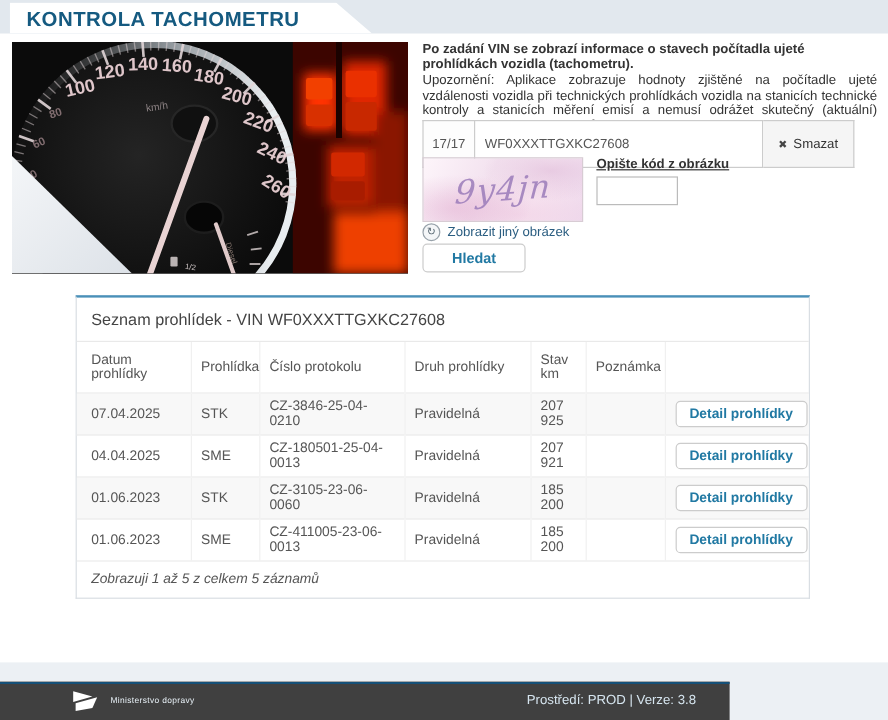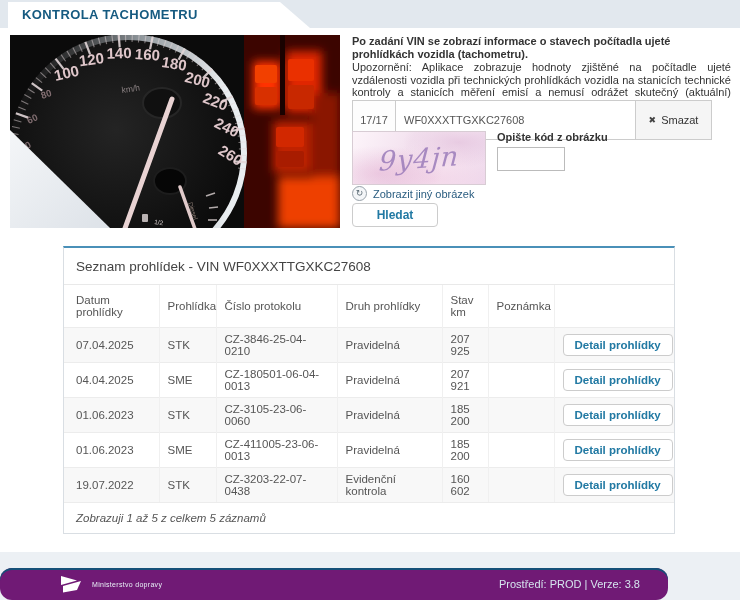--- a/index.html
+++ b/index.html
@@ -2,21 +2,21 @@
 <html><head>
 <meta charset="utf-8">
 <style>
   html,body{margin:0;padding:0;width:740px;height:600px;overflow:hidden;
     font-family:"Liberation Sans",sans-serif;background:#ecf0f4;}
   .page{position:relative;width:740px;height:600px;background:#ecf0f4;}
   
   .top-strip{position:absolute;left:0;top:0;width:740px;height:28px;background:#e2e8ee;}
   .header-tab{position:absolute;left:8px;top:2px;width:302px;height:26px;background:#ffffff;
     clip-path:polygon(0 0,272px 0,302px 26px,0 26px);}
-  .header-title{position:absolute;left:22px;top:7px;font-size:13px;font-weight:bold;
+  .header-title{position:absolute;left:22px;top:7px;font-size:17px;font-weight:bold;
     color:#155a80;letter-spacing:.4px;}
   
   .content{position:absolute;left:0;top:28px;width:740px;height:524px;background:#ffffff;}
   
   .photo{position:absolute;left:10px;top:35px;width:330px;height:193px;overflow:hidden;background:#0b0b0b;}
   .photo svg{filter:blur(.35px);}
   
   .lead{position:absolute;left:352px;top:35px;width:380px;font-size:11px;line-height:12.5px;
     font-weight:bold;color:#333;}
   .warning{position:absolute;left:352px;top:61px;width:379px;font-size:11px;line-height:12.6px;
@@ -34,21 +34,21 @@
   
   .captcha-img{position:absolute;left:352px;top:131px;width:132px;height:52px;border:1px solid #d8ccd4;
     background:
       radial-gradient(90px 40px at 20% 80%,rgba(228,180,212,.55),rgba(228,180,212,0) 70%),
       radial-gradient(80px 36px at 80% 20%,rgba(214,168,206,.5),rgba(214,168,206,0) 70%),
       radial-gradient(120px 50px at 60% 90%,rgba(238,200,224,.6),rgba(238,200,224,0) 70%),
       linear-gradient(115deg,#fdf5fa 0%,#f3e2ef 40%,#faeef6 70%,#efdcee 100%);
     display:flex;align-items:center;justify-content:center;}
   .captcha-text{font-family:"DejaVu Serif",serif;font-style:italic;font-size:27px;color:#9b7cba;
     transform:rotate(-4deg) skewX(-8deg);letter-spacing:1px;opacity:.85;}
-  .captcha-label{position:absolute;left:497px;top:131px;font-size:11px;font-weight:bold;color:#333;}
+  .captcha-label{position:absolute;left:497px;top:131px;font-size:11px;font-weight:bold;color:#333;text-decoration:underline;}
   .captcha-input{position:absolute;left:497px;top:147px;width:56px;height:22px;border:1px solid #bbb;
     background:#fff;font-size:12px;padding:0 5px;outline:none;}
   .refresh-row{position:absolute;left:352px;top:186px;display:flex;align-items:center;gap:6px;cursor:pointer;}
   .refresh-icon{width:13px;height:13px;border:1px solid #98a2aa;border-radius:50%;color:#5a6a74;
     font-size:9px;line-height:13px;text-align:center;background:#f4f6f8;}
   .refresh-label{font-size:11px;color:#2a5d80;}
   .hledat-btn{position:absolute;left:352px;top:203px;width:86px;height:24px;background:#fff;
     border:1px solid #ccc;border-radius:4px;color:#2179a3;font-weight:bold;font-size:12px;cursor:pointer;}
   
   .panel{position:absolute;left:63px;top:246px;width:610px;background:#fff;border:1px solid #d9dee3;
@@ -59,22 +59,22 @@
     border-right:1px solid #f0f0f0;}
   table.results th:last-child,table.results td:last-child{border-right:none;}
   table.results td{padding:5px 8px;border-top:1px solid #ececec;border-right:1px solid #f0f0f0;
     height:24px;}
   table.results th:first-child,table.results td:first-child{padding-left:12px;}
   tr.striped{background:#f8f8f8;}
   .detail-btn{background:#fff;border:1px solid #ccc;border-radius:4px;color:#2179a3;font-weight:bold;
     font-size:11.5px;padding:4px 11px;cursor:pointer;white-space:nowrap;}
   .summary{padding:9px 12px;font-size:11.5px;color:#555;border-top:1px solid #ececec;font-style:italic;}
   
-  .footer{position:absolute;left:0;top:568px;width:668px;height:32px;background:#701a75;
-    box-shadow:inset 0 2px 0 #155078;border-radius:12px;}
+  .footer{position:absolute;left:0;top:568px;width:608px;height:32px;background:#404040;
+    box-shadow:inset 0 2px 0 #155078;}
   .footer-logo{position:absolute;left:58px;top:6px;}
   .footer-ministry{position:absolute;left:92px;top:13px;font-size:7px;color:#e8f1f7;letter-spacing:.3px;}
   .footer-env{position:absolute;right:28px;top:10px;font-size:11px;color:#d6e5ef;}
 </style>
 </head>
 <body>
 
 <div class="page">
 
   <div class="top-strip"></div>
@@ -271,21 +271,21 @@
             <td>STK</td>
             <td>CZ-3846-25-04-0210</td>
             <td>Pravidelná</td>
             <td>207 925</td>
             <td></td>
             <td style="text-align: center;"><button class="detail-btn">Detail prohlídky</button></td>
           </tr>
           <tr>
             <td>04.04.2025</td>
             <td>SME</td>
-            <td>CZ-180501-06-04-0013</td>
+            <td>CZ-180501-25-04-0013</td>
             <td>Pravidelná</td>
             <td>207 921</td>
             <td></td>
             <td style="text-align: center;"><button class="detail-btn">Detail prohlídky</button></td>
           </tr>
           <tr class="striped">
             <td>01.06.2023</td>
             <td>STK</td>
             <td>CZ-3105-23-06-0060</td>
             <td>Pravidelná</td>
@@ -295,29 +295,20 @@
           </tr>
           <tr>
             <td>01.06.2023</td>
             <td>SME</td>
             <td>CZ-411005-23-06-0013</td>
             <td>Pravidelná</td>
             <td>185 200</td>
             <td></td>
             <td style="text-align: center;"><button class="detail-btn">Detail prohlídky</button></td>
           </tr>
-          <tr class="striped">
-            <td>19.07.2022</td>
-            <td>STK</td>
-            <td>CZ-3203-22-07-0438</td>
-            <td>Evidenční kontrola</td>
-            <td>160 602</td>
-            <td></td>
-            <td style="text-align: center;"><button class="detail-btn">Detail prohlídky</button></td>
-          </tr>
         </tbody>
     </table>
     <div class="summary">Zobrazuji 1 až 5 z celkem 5 záznamů</div>
   </div>
 
   <div class="footer">
     <svg class="footer-logo" width="28" height="20" viewBox="0 0 28 20">
       <path d="M3 2 L19 6.5 L3 11 Z" fill="#fff"></path>
       <path d="M5 12 L23 7 L19 16 L5 18.5 Z" fill="#fff"></path>
     </svg>

